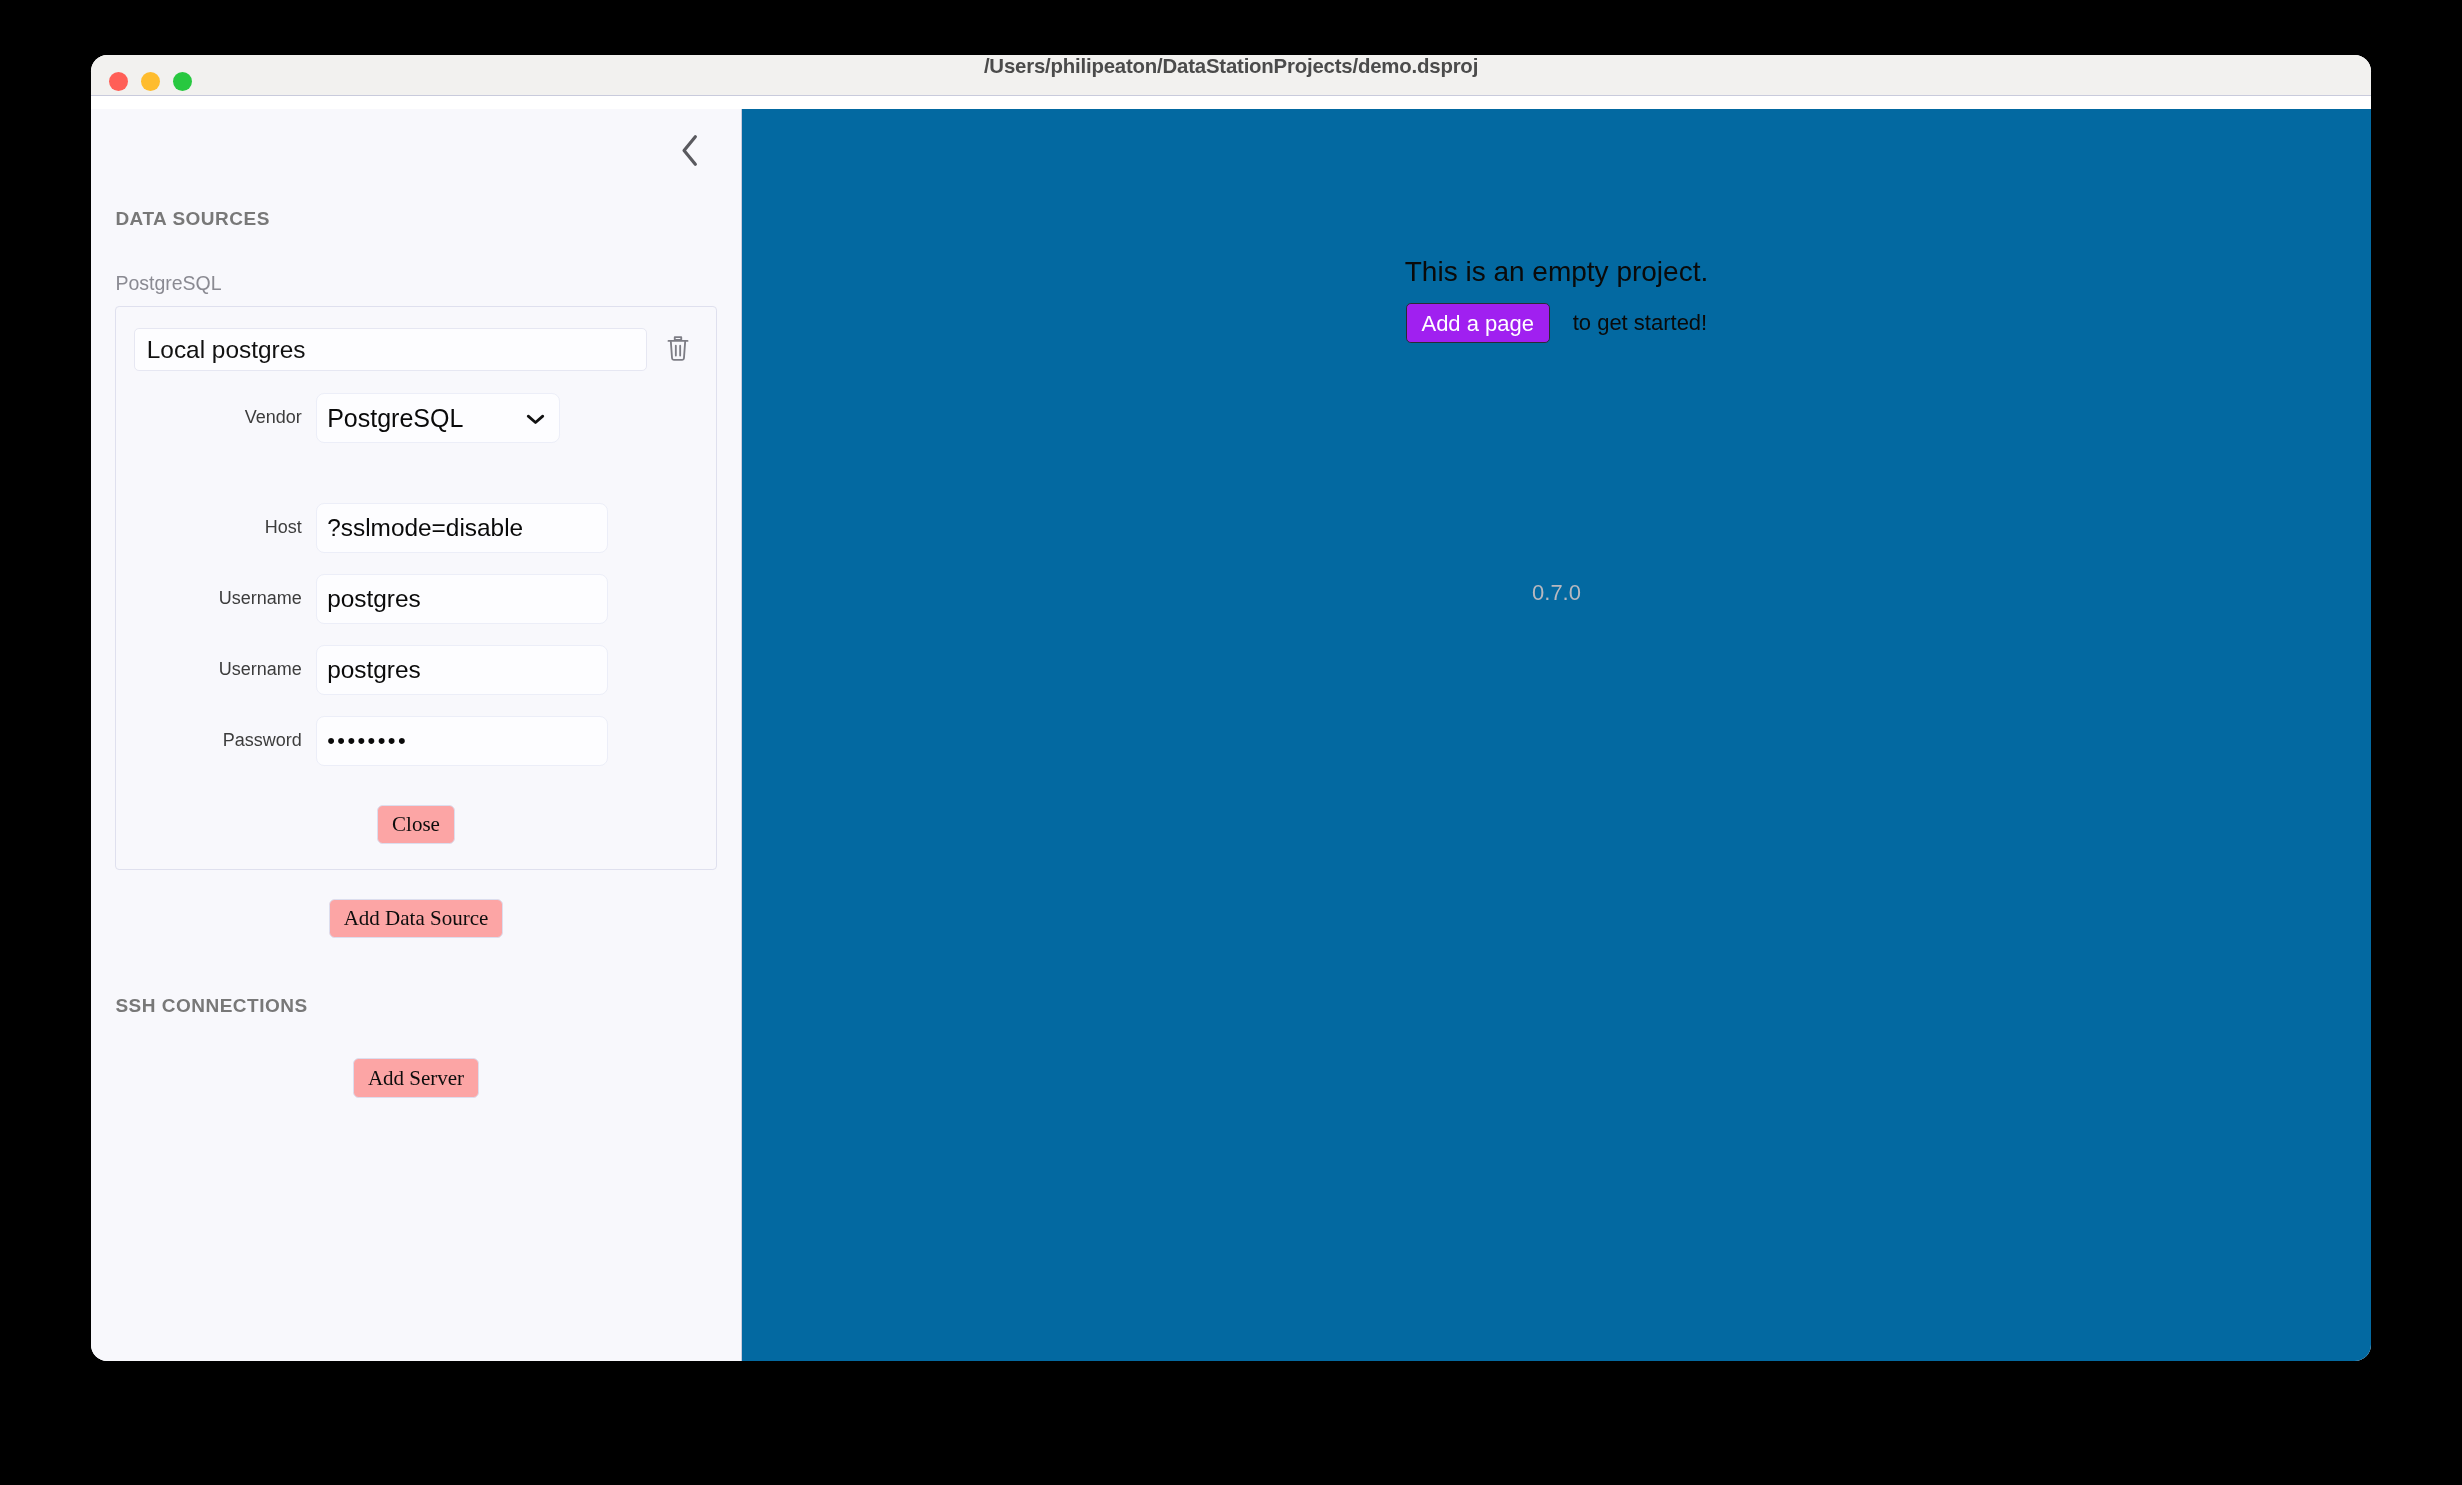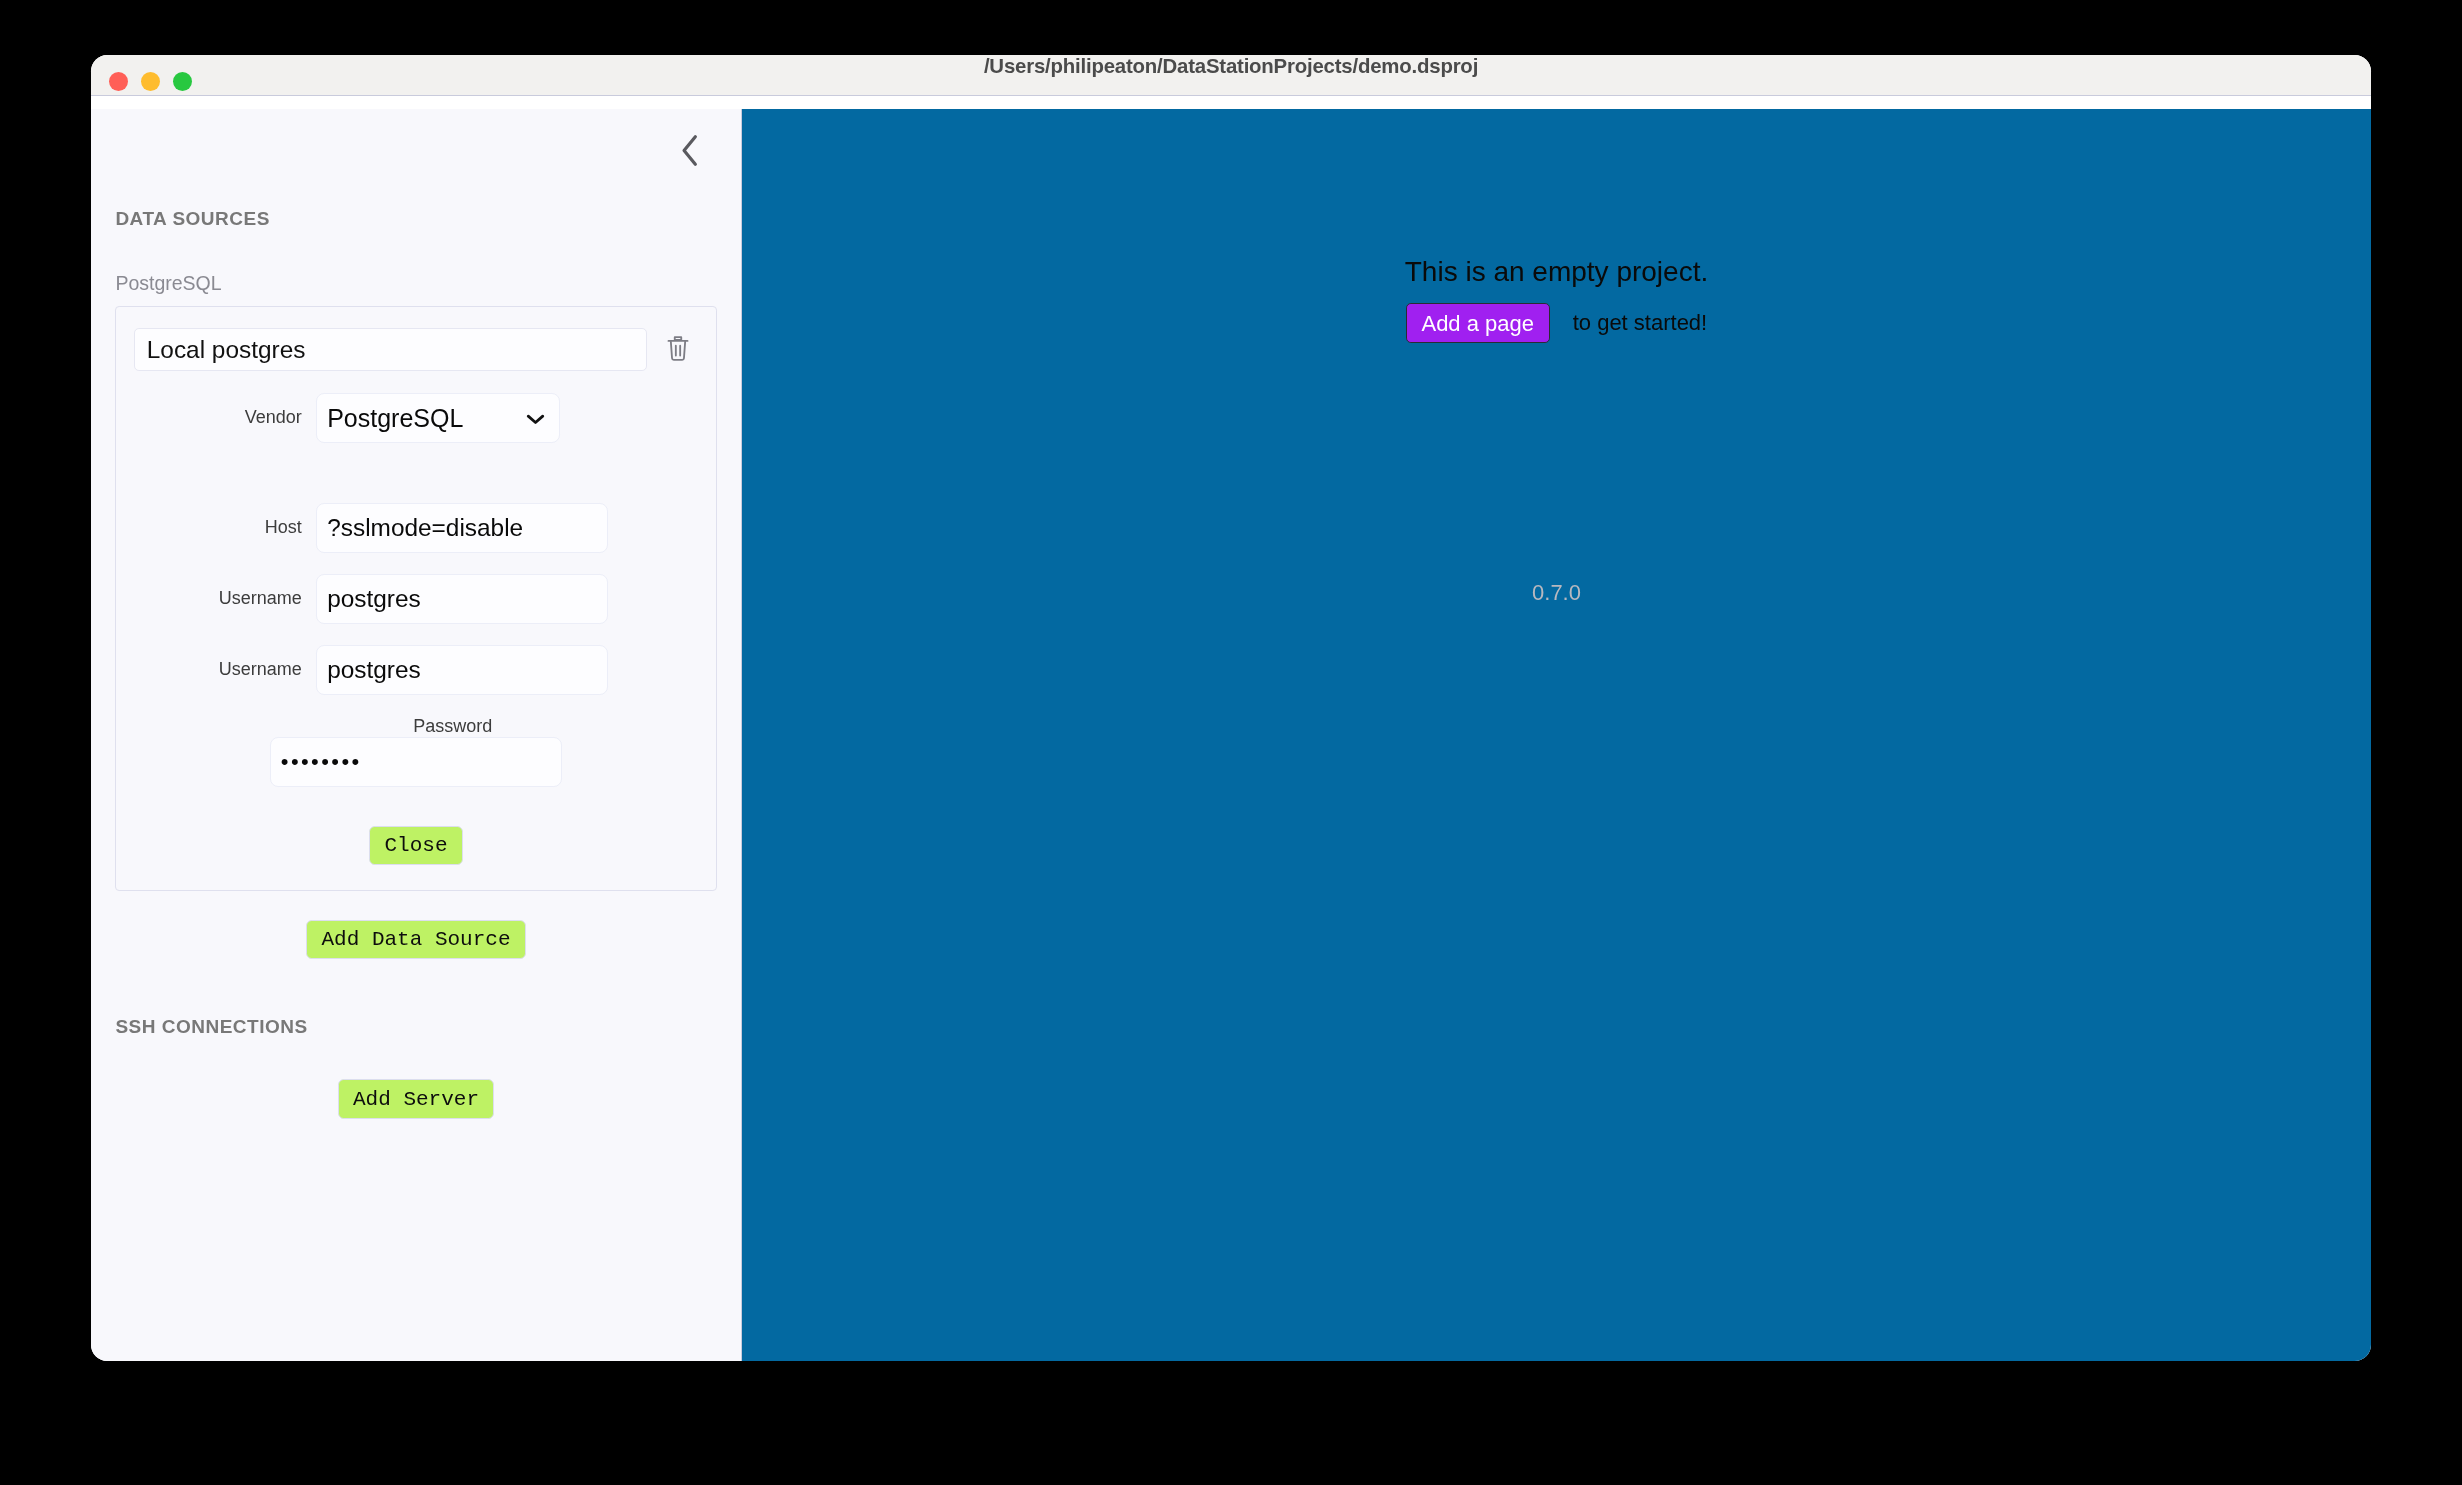--- a/index.html
+++ b/index.html
@@ -201,32 +201,32 @@
     font-size: 24.4px;
     color: #0a0a0a;
     padding: 0 9.8px;
     outline: none;
   }
   .text-field::placeholder { color: #aaaab4; }
 
   #host-row     { margin-top: 60px; }
   #database-row { margin-top: 21px; }
   #username-row { margin-top: 21px; }
-  #password-row { margin-top: 21px; flex-direction: column; }
+  #password-row { margin-top: 21px; }
 
   #password-field {
     letter-spacing: 2.4px;
     font-size: 22px;
   }
 
   .plain-button {
-    font-family: Liberation Mono, monospace;
+    font-family: Liberation Serif, serif;
     font-size: 21px;
     color: #0d0d0d;
-    background: #bef264;
+    background: #fca5a5;
     border: 1.6px solid #dcdeee;
     border-radius: 5.7px;
     padding: 7.3px 14px;
     cursor: pointer;
     line-height: 1.1;
   }
 
   #close-row {
     display: flex;
     justify-content: center;

